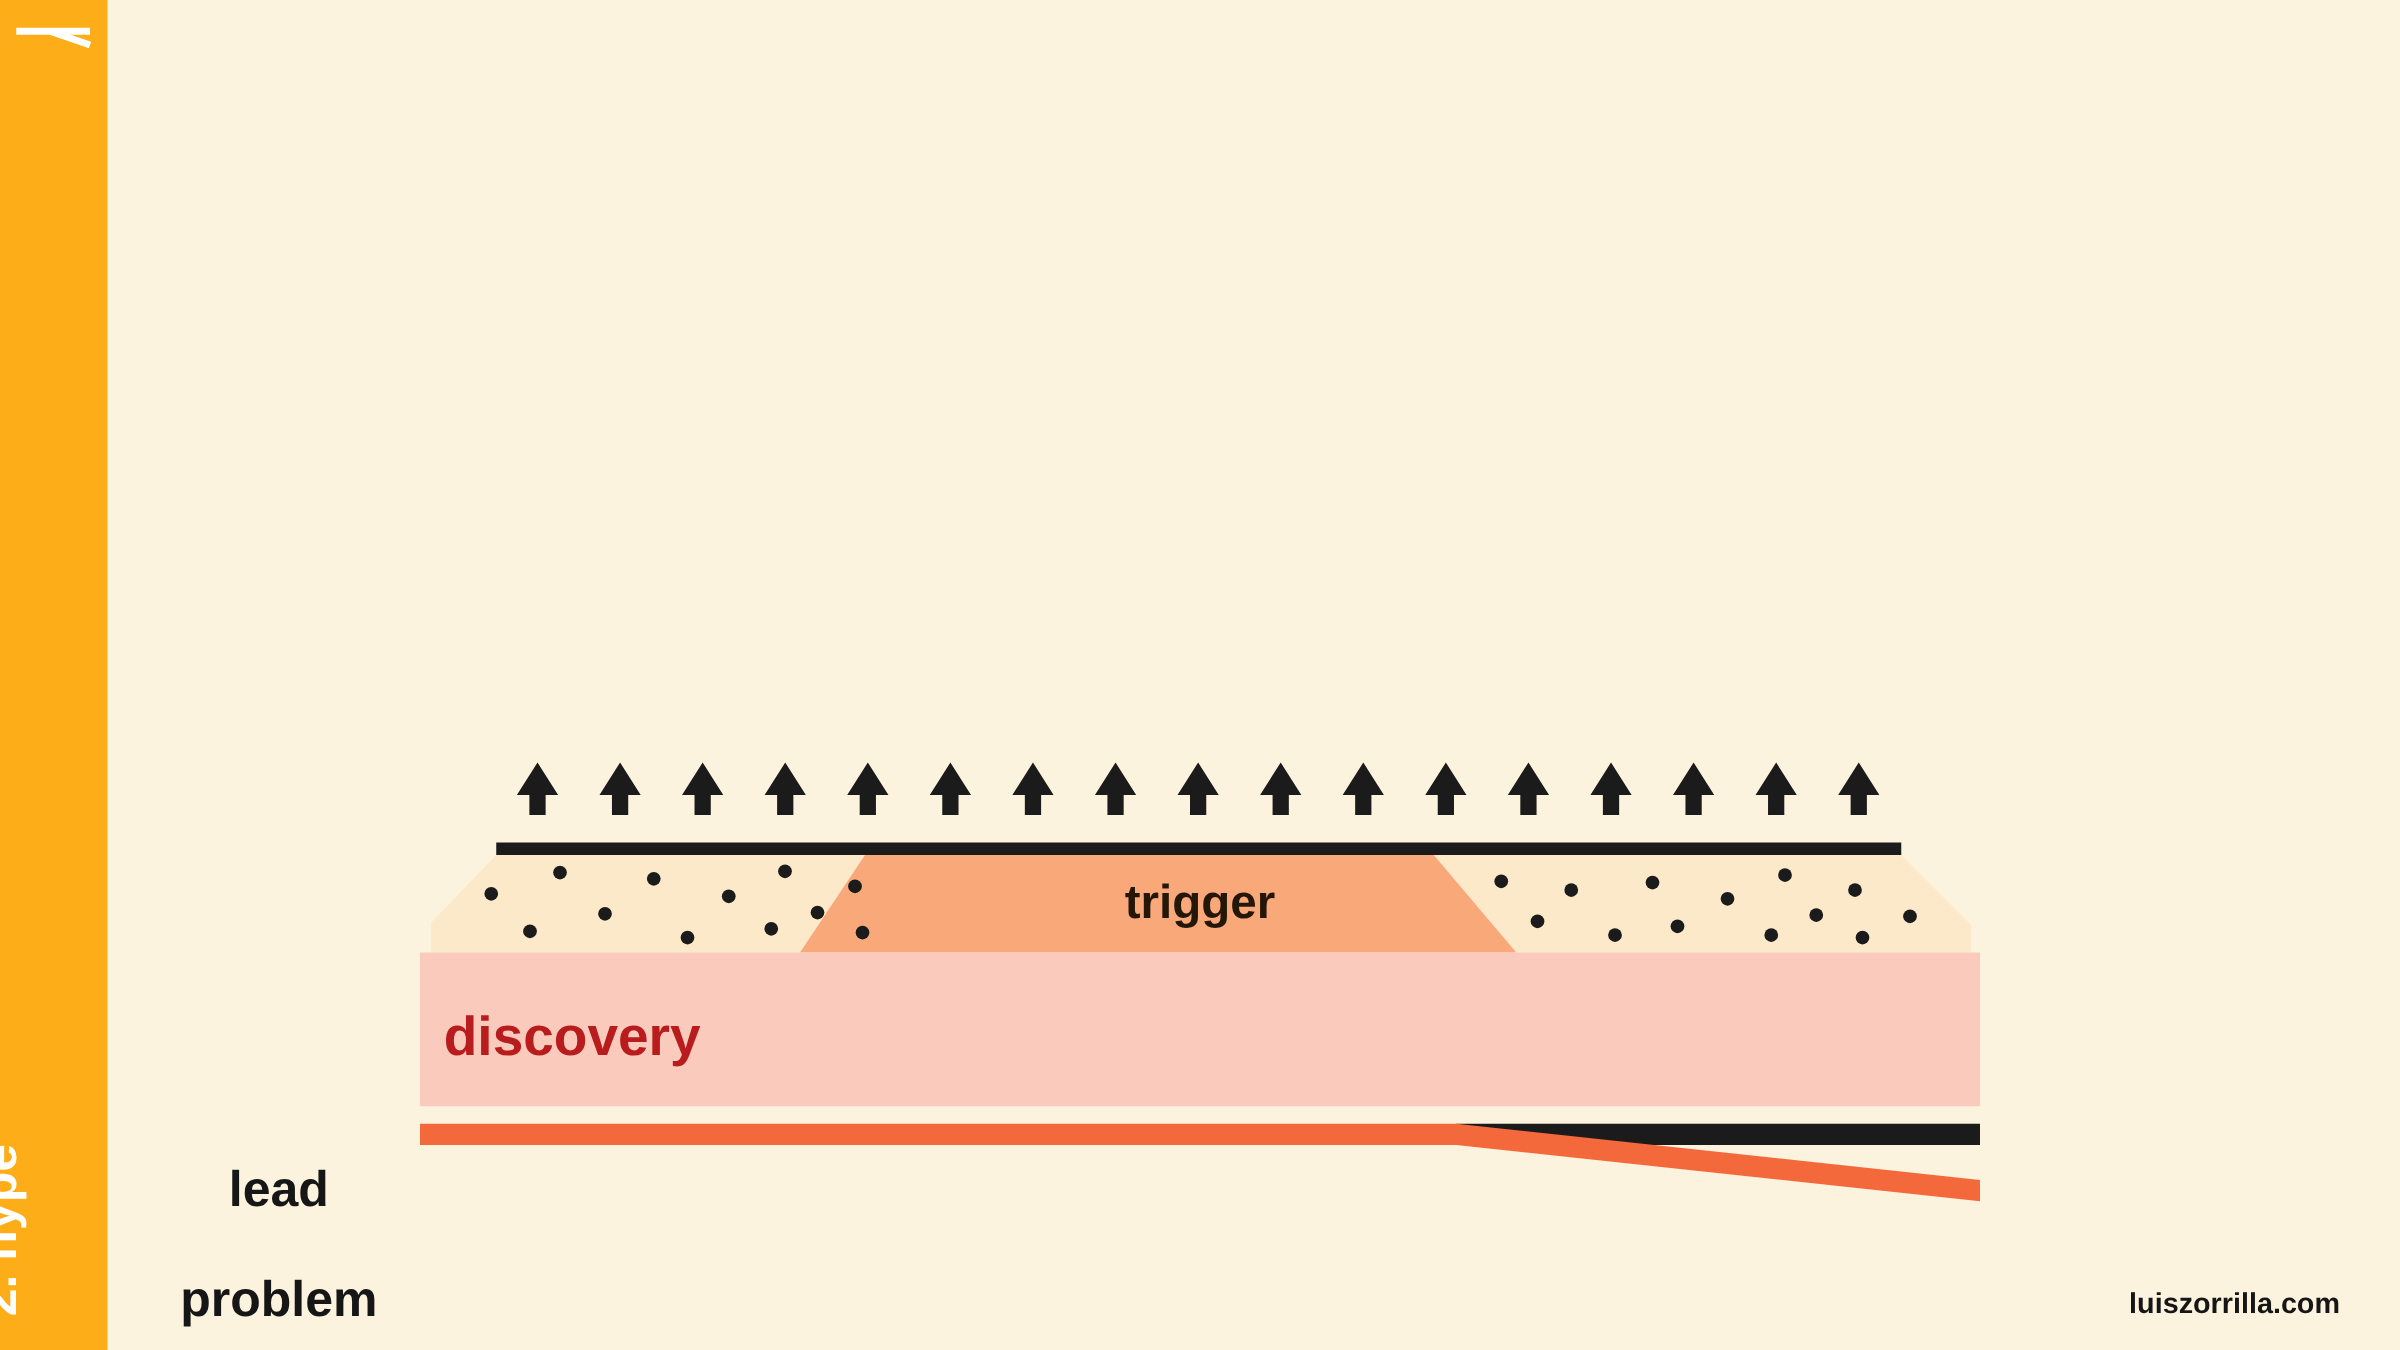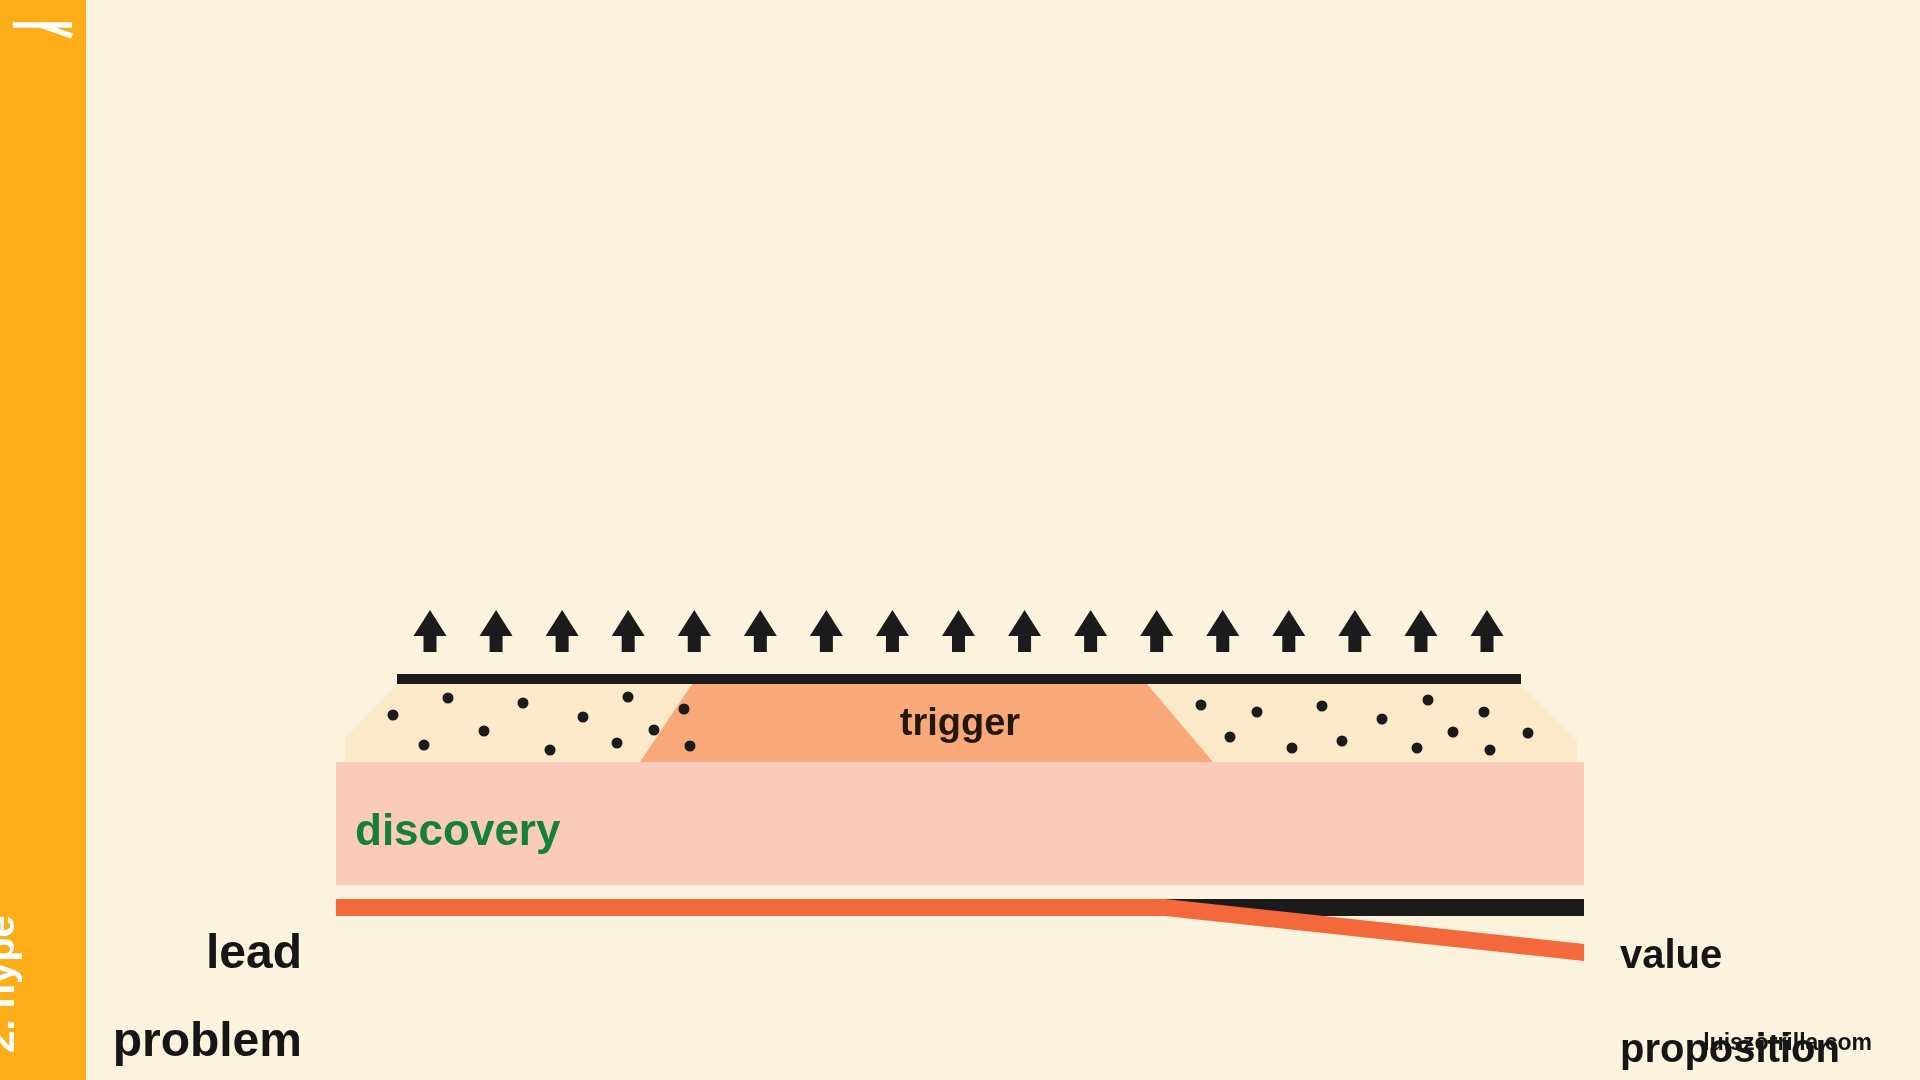--- a/index.html
+++ b/index.html
@@ -16,21 +16,21 @@
     position:absolute;left:22px;top:1009px;width:160px;height:44px;
     transform:rotate(-90deg);transform-origin:0 100%;
     font-size:40px;font-weight:700;color:#fff;
     white-space:nowrap;line-height:44px;
   }
   .logo{position:absolute;left:0;top:0;width:86px;height:50px;}
   .diagram-svg{position:absolute;left:0;top:0;width:1920px;height:1080px;}
   .lbl{position:absolute;font-weight:700;color:#161616;white-space:pre-line;}
   .lbl-trigger{left:860px;top:700px;width:200px;text-align:center;font-size:38px;line-height:44px;}
   .lbl-discovery{left:355px;top:806px;font-size:44px;line-height:48px;}
-  .lbl-lead{right:1618px;top:886px;text-align:right;font-size:48px;line-height:44px;}
+  .lbl-lead{right:1618px;top:886px;text-align:center;font-size:40px;line-height:44px;}
   .lbl-psm{left:353px;top:944px;font-size:46px;line-height:50px;letter-spacing:-0.5px;}
   .lbl-value{left:1620px;top:884px;text-align:left;font-size:40px;line-height:47px;}
   .footer-url{position:absolute;right:48px;top:1029px;font-size:23px;font-weight:700;color:#161616;}
 </style>
 </head>
 <body>
 
 <div class="slide">
 
   <svg class="diagram-svg" viewBox="0 0 1920 1080">
@@ -91,32 +91,28 @@
         <path d="M 1206.25 636 L 1222.75 610 L 1239.25 636 L 1229.25 636 L 1229.25 652 L 1216.25 652 L 1216.25 636 Z" fill="#1B1B1B"></path>
         <path d="M 1272.3125 636 L 1288.8125 610 L 1305.3125 636 L 1295.3125 636 L 1295.3125 652 L 1282.3125 652 L 1282.3125 636 Z" fill="#1B1B1B"></path>
         <path d="M 1338.375 636 L 1354.875 610 L 1371.375 636 L 1361.375 636 L 1361.375 652 L 1348.375 652 L 1348.375 636 Z" fill="#1B1B1B"></path>
         <path d="M 1404.4375 636 L 1420.9375 610 L 1437.4375 636 L 1427.4375 636 L 1427.4375 652 L 1414.4375 652 L 1414.4375 636 Z" fill="#1B1B1B"></path>
         <path d="M 1470.5 636 L 1487 610 L 1503.5 636 L 1493.5 636 L 1493.5 652 L 1480.5 652 L 1480.5 636 Z" fill="#1B1B1B"></path>
       </g>
   </svg>
 
   <div class="lbl lbl-trigger" style="color: rgb(36, 23, 8);">trigger</div>
 
-  <div class="lbl lbl-discovery" style="color: #15803d;">discovery</div>
+  <div class="lbl lbl-discovery" style="color: #b91c1c;">discovery</div>
 
   <div class="lbl lbl-lead">
     <span>lead</span><br>
     <span>problem</span>
   </div>
 
 
-  <div class="lbl lbl-value">
-    <span>value</span><br>
-    <span>proposition</span>
-  </div>
 
   <div class="footer-url">luiszorrilla.com</div>
 
   <div class="sidebar" style="background: rgb(252, 173, 24);">
     <svg class="logo" viewBox="0 0 86 50">
       <path d="M13 25 H72" stroke="#FFFFFF" stroke-width="5.5" fill="none"></path>
       <path d="M40 25 L72 36" stroke="#FFFFFF" stroke-width="5.5" fill="none"></path>
     </svg>
     <div class="sidebar-label">2. hype</div>
   </div>

